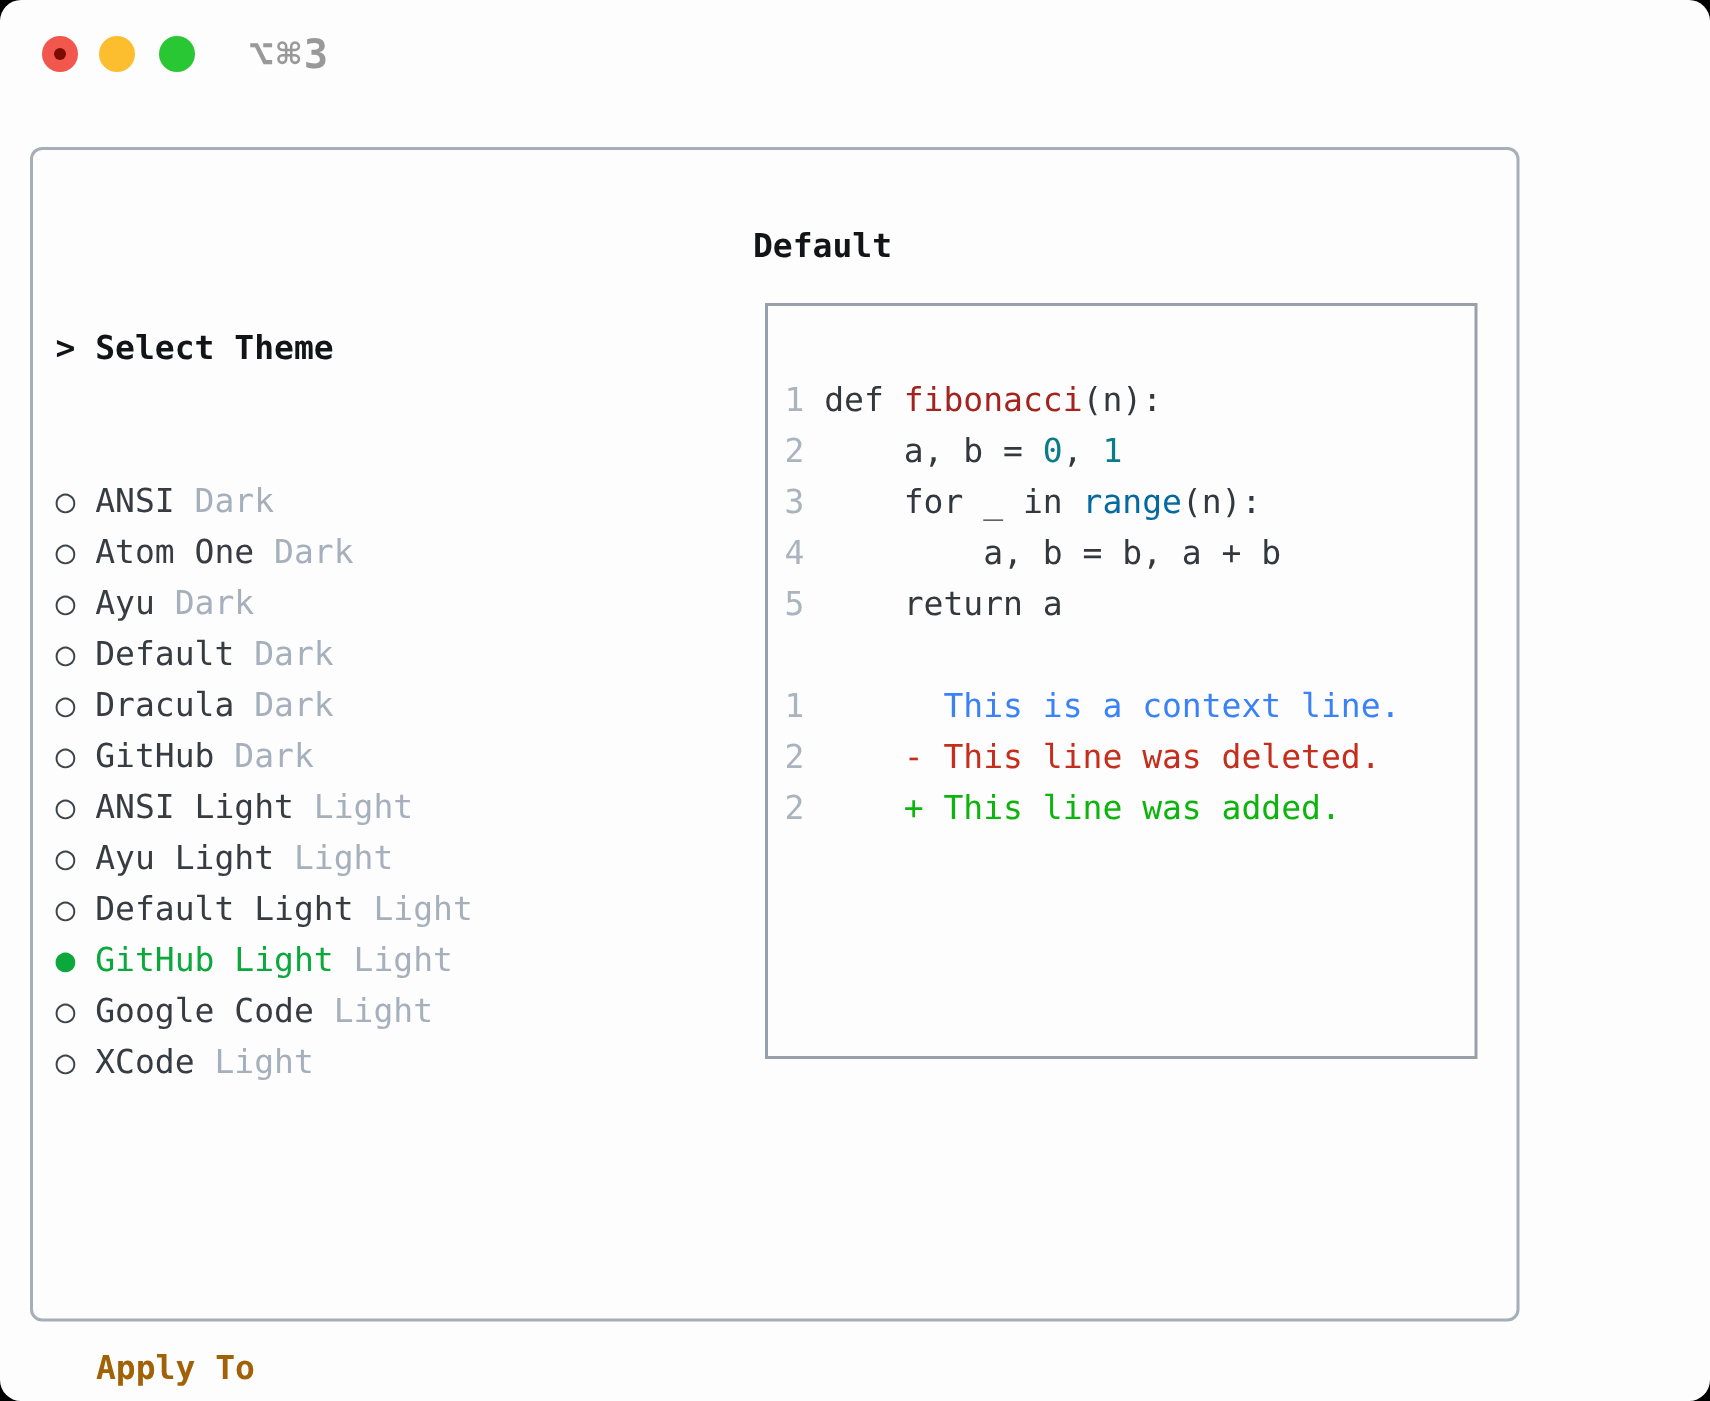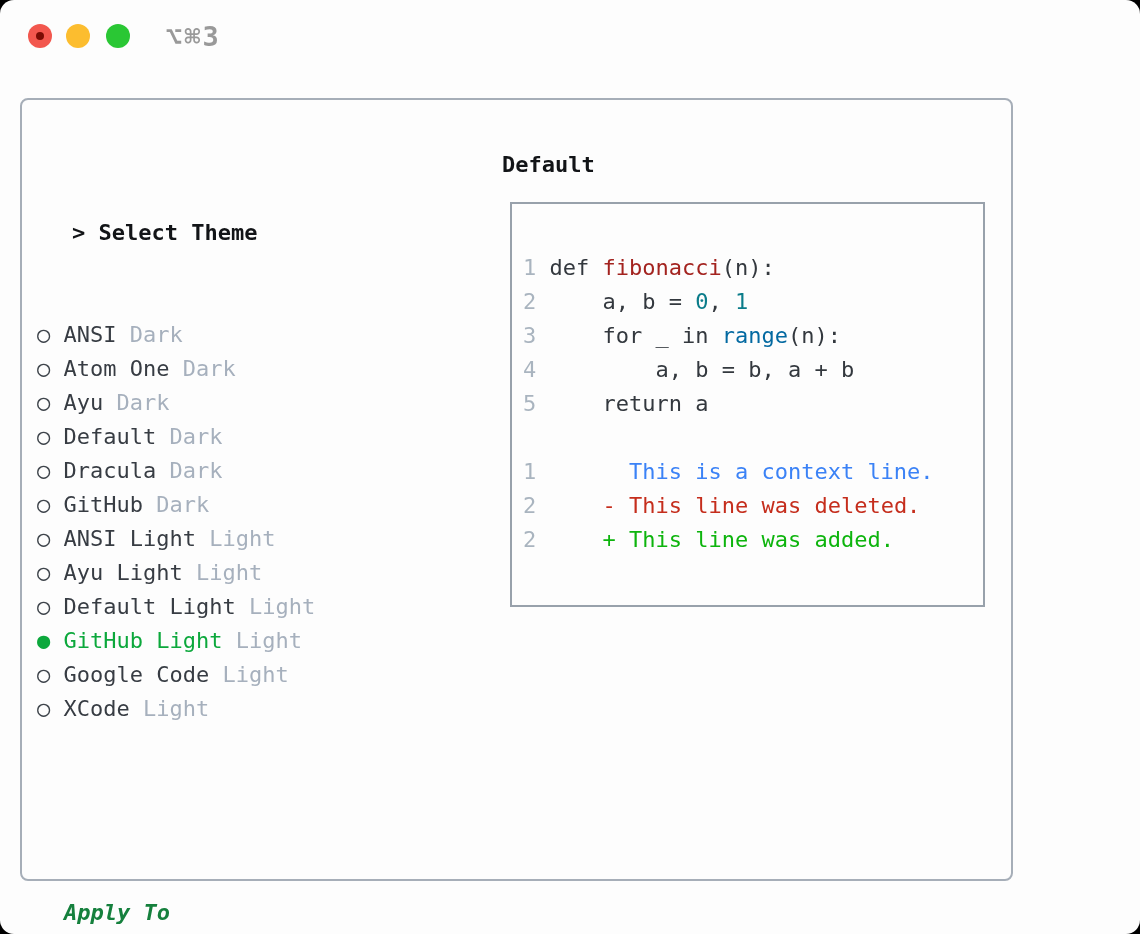--- a/index.html
+++ b/index.html
@@ -18,31 +18,31 @@
                border-radius:50%; background:#7a0c04; }
   .window-title { position:absolute; left:166px; top:21px; font-size:27px;
                   font-weight:bold; color:#999; letter-spacing:2px; }
   
   .panel { position:absolute; left:20px; top:98px; width:993px; height:783px;
            border:2px solid #a6aeb8; border-radius:8px; box-sizing:border-box; }
   
   .left-col { position:absolute; left:37px; top:148px; font-size:22px;
               line-height:34px; white-space:pre; color:#373c43; }
   .row { height:34px; }
-  .row.header { font-weight:bold; color:#121417;margin-left:35px; }
+  .row.header { font-weight:bold; color:#121417; }
   .blank { height:34px; }
   .item .marker { color:#3e444b; }
   .item .name { color:#373c43; }
   .item .variant { color:#a6b0bd; }
   .item.selected .marker, .item.selected .name, .item.selected .label { color:#0ca83c; }
-  .apply-header { font-weight:bold; color:#15803d; margin-left:27px;font-style:italic; }
+  .apply-header { font-weight:bold; color:#a16207; margin-left:27px; }
   
   .preview-header { position:absolute; left:502px; top:148px; font-size:22px;
                     line-height:34px; font-weight:bold; color:#121417; }
-  .preview-box { position:absolute; left:510px; top:202px; width:475px; height:405px;
+  .preview-box { position:absolute; left:510px; top:202px; width:475px; height:504px;
                  border:2px solid #98a1ab; box-sizing:border-box; background:#fdfdfd; }
   .code { position:absolute; left:11px; top:47px; font-size:22px; line-height:34px;
           white-space:pre; }
   .seg-num     { color:#a9b4bf; }
   .seg-code    { color:#33383e; }
   .seg-func    { color:#a3231f; }
   .seg-lit     { color:#0b7c8a; }
   .seg-builtin { color:#0369a1; }
   .seg-context { color:#3b82f6; }
   .seg-del     { color:#c52d1c; }

